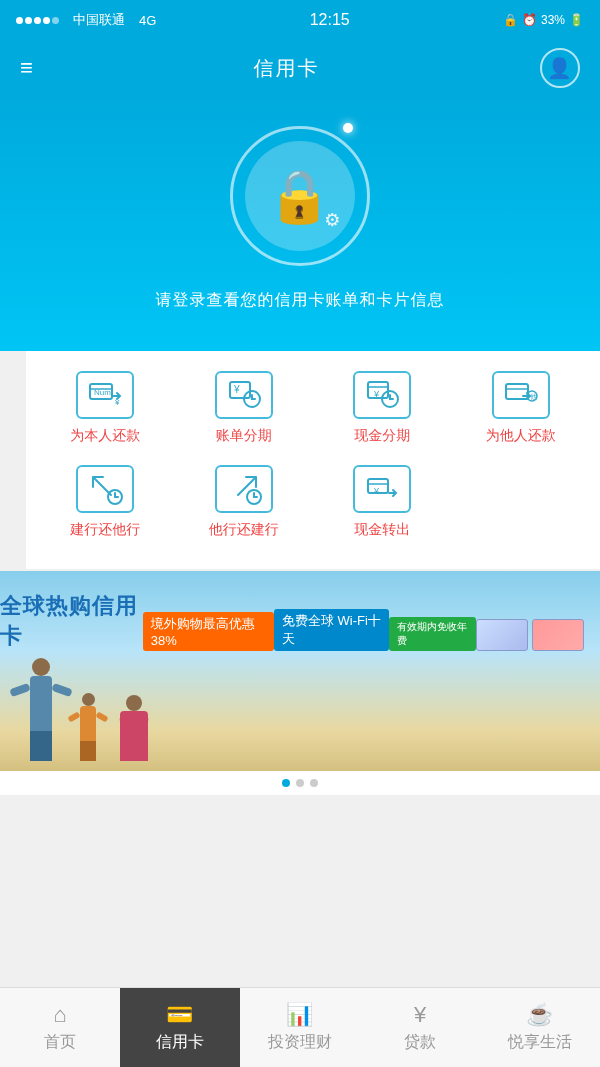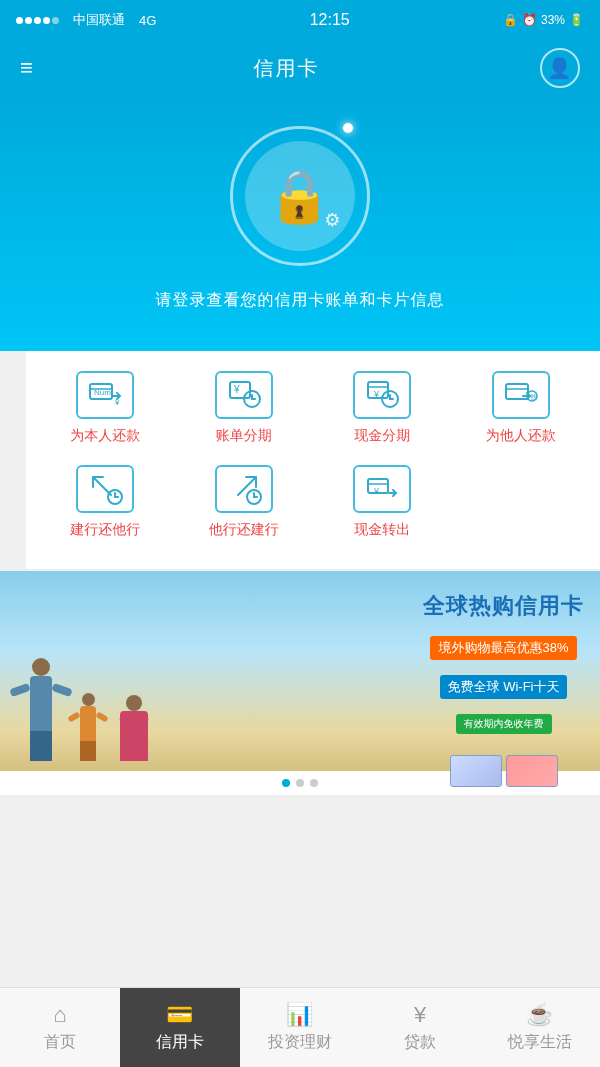--- a/index.html
+++ b/index.html
@@ -162,23 +162,23 @@
       background: linear-gradient(135deg, #87ceeb 0%, #d4f0ff 50%, #f0e8c0 100%);
       position: relative;
       display: flex;
       align-items: center;
     }
     .banner-text-area {
       position: absolute;
       right: 16px;
       top: 20px;
       display: flex;
-      flex-direction: column;
-      gap: 15px;
-      align-items: center;
+      flex-direction: row;
+      gap: 0;
+      align-items: flex-end;
     }
     .banner-title {
       font-size: 22px;
       font-weight: bold;
       color: #1a6eb5;
       letter-spacing: 1px;
     }
     .banner-badge {
       background: #ff6600;
       color: white;

